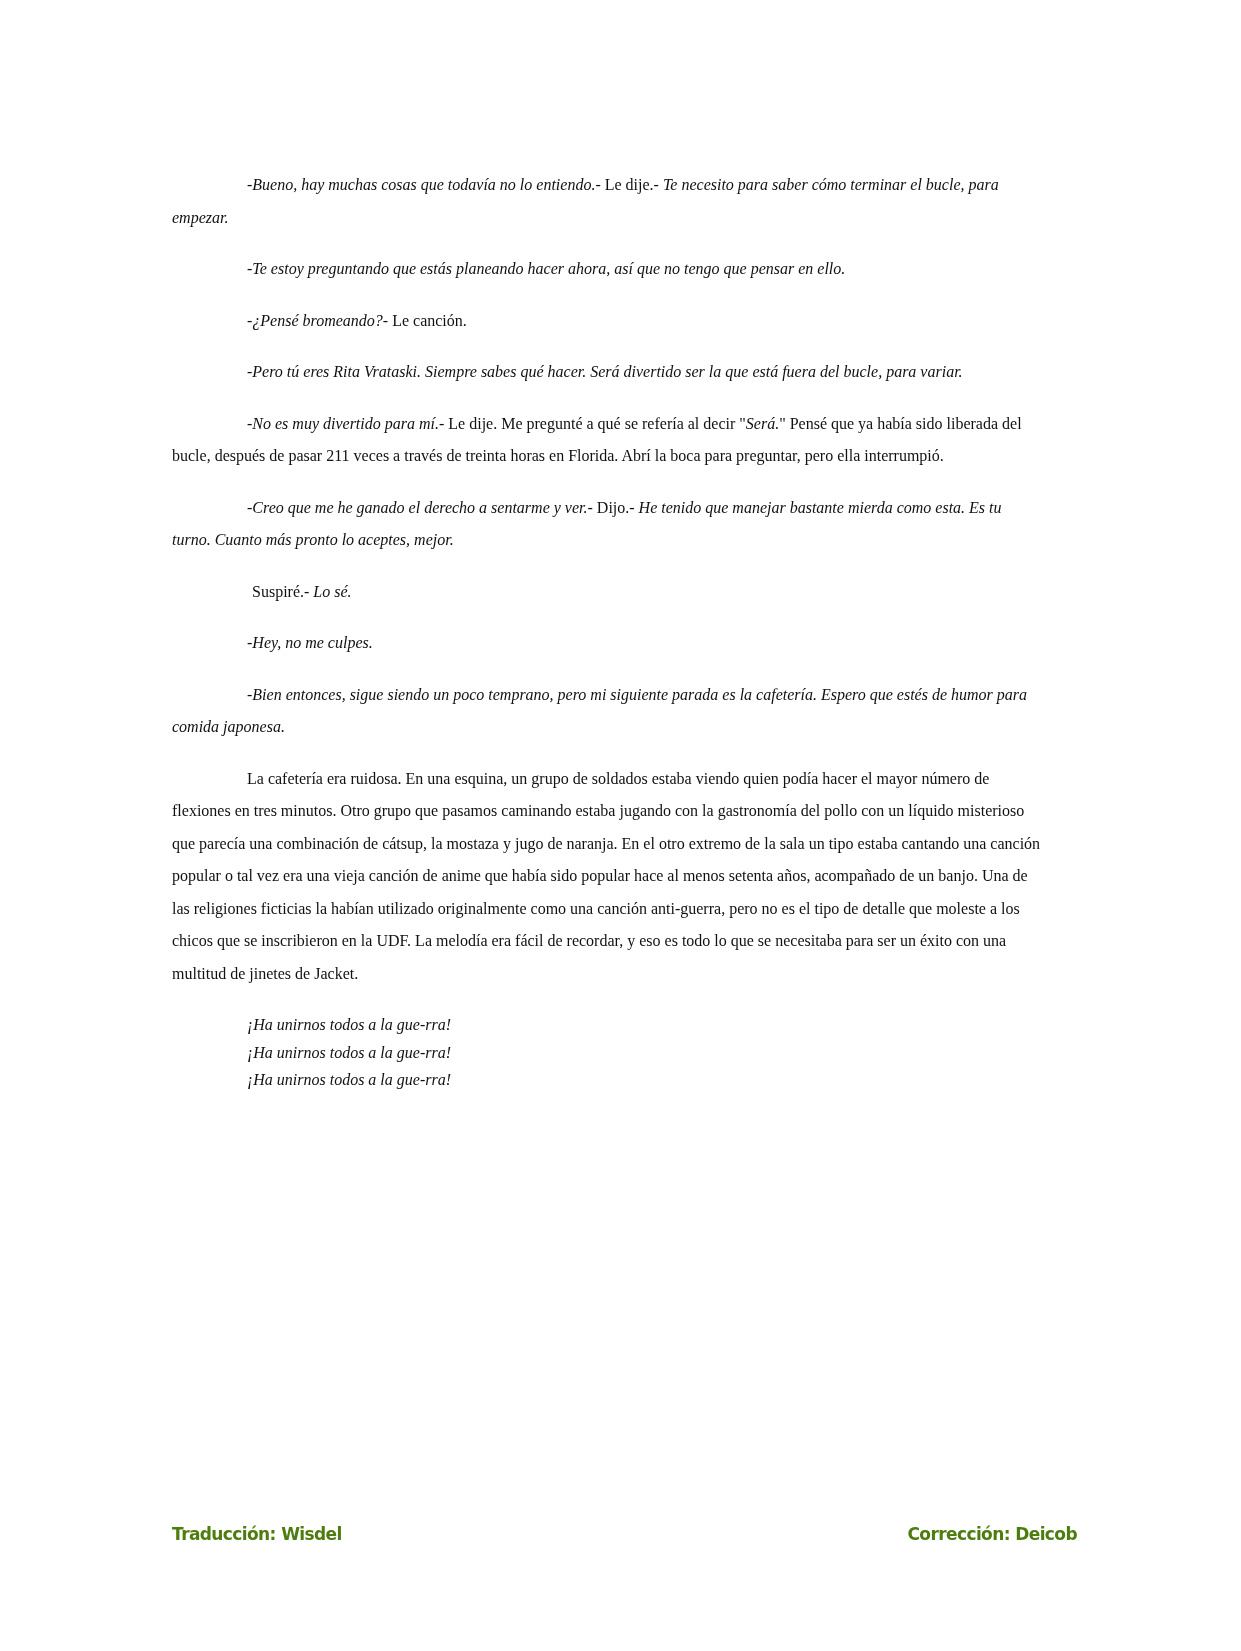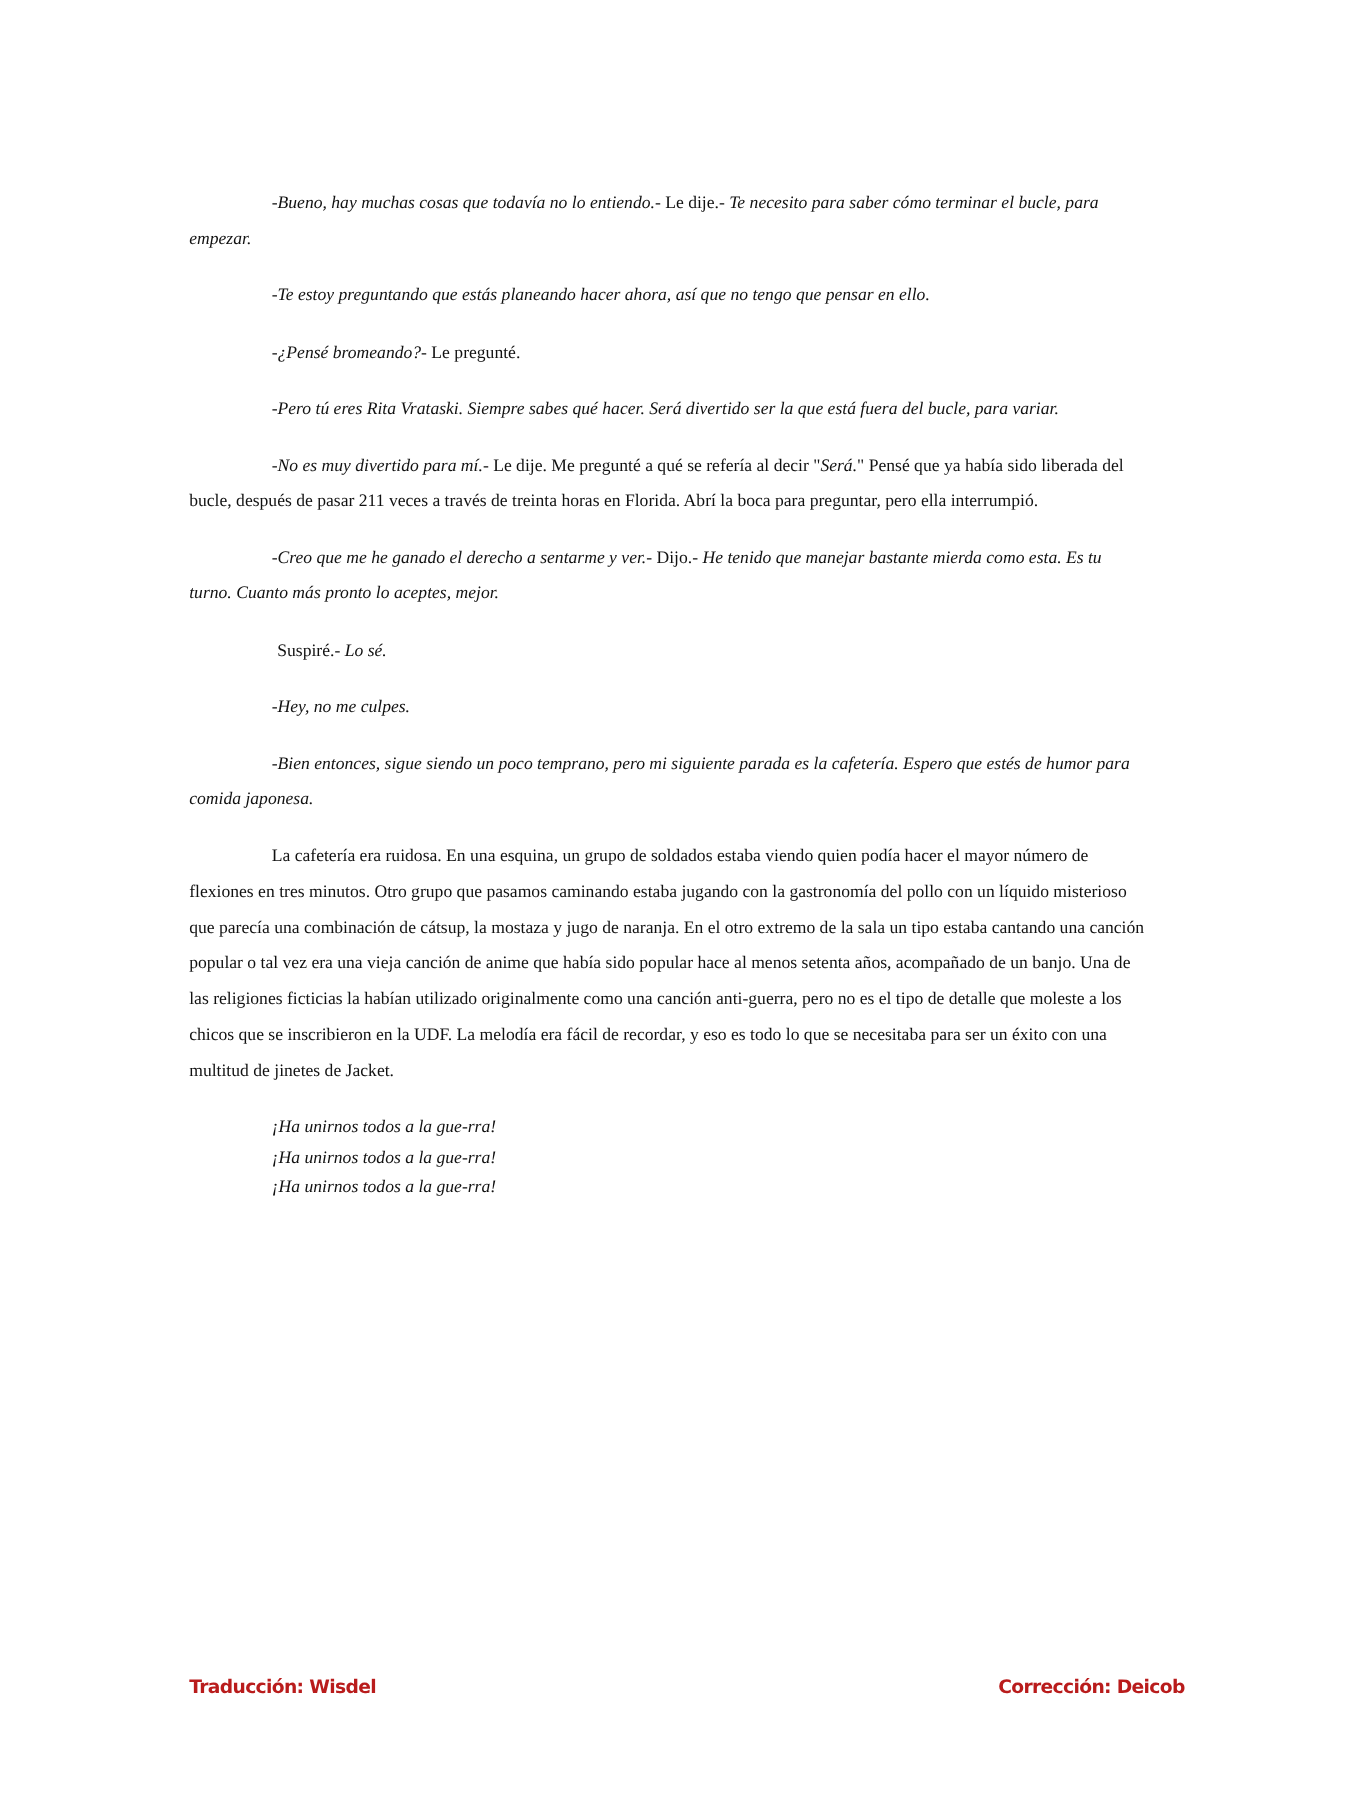--- a/index.html
+++ b/index.html
@@ -46,31 +46,31 @@
       position: absolute;
       top: 1524px;
       left: 172px;
       width: 905px;
       font-family: "DejaVu Sans", "Liberation Sans", sans-serif;
       font-weight: bold;
       font-size: 17px;
       letter-spacing: -0.6px;
       display: flex;
       justify-content: space-between;
-      color: #b91c1c;
+      color: #4d7c0f;
     }
   </style>
 </head>
 <body>
 
 <div class="page">
   <div id="paragraphs">
       <p class="para"><span class="it">-Bueno, hay muchas cosas que todavía no lo entiendo.</span><span>- Le dije.-</span><span class="it"> Te necesito para saber cómo terminar el bucle, para empezar.</span></p>
       <p class="para"><span class="it">-Te estoy preguntando que estás planeando hacer ahora, así que no tengo que pensar en ello.</span></p>
-      <p class="para"><span class="it">-¿Pensé bromeando?</span><span>- Le pregunté.</span></p>
+      <p class="para"><span class="it">-¿Pensé bromeando?</span><span>- Le canción.</span></p>
       <p class="para"><span class="it">-Pero tú eres Rita Vrataski. Siempre sabes qué hacer. Será divertido ser la que está fuera del bucle, para variar.</span></p>
       <p class="para"><span class="it">-No es muy divertido para mí.</span><span>- Le dije. Me pregunté a qué se refería al decir "</span><span class="it">Será.</span><span>" Pensé que ya había sido liberada del bucle, después de pasar 211 veces a través de treinta horas en Florida. Abrí la boca para preguntar, pero ella interrumpió.</span></p>
       <p class="para"><span class="it">-Creo que me he ganado el derecho a sentarme y ver.</span><span>- Dijo.-</span><span class="it"> He tenido que manejar bastante mierda como esta. Es tu turno. Cuanto más pronto lo aceptes, mejor.</span></p>
       <p class="para extra-indent"><span>Suspiré.- </span><span class="it">Lo sé.</span></p>
       <p class="para"><span class="it">-Hey, no me culpes.</span></p>
       <p class="para"><span class="it">-Bien entonces, sigue siendo un poco temprano, pero mi siguiente parada es la cafetería. Espero que estés de humor para comida japonesa.</span></p>
       <p class="para"><span>La cafetería era ruidosa. En una esquina, un grupo de soldados estaba viendo quien podía hacer el mayor número de flexiones en tres minutos. Otro grupo que pasamos caminando estaba jugando con la gastronomía del pollo con un líquido misterioso que parecía una combinación de cátsup, la mostaza y jugo de naranja. En el otro extremo de la sala un tipo estaba cantando una canción popular o tal vez era una vieja canción de anime que había sido popular hace al menos setenta años, acompañado de un banjo. Una de las religiones ficticias la habían utilizado originalmente como una canción anti-guerra, pero no es el tipo de detalle que moleste a los chicos que se inscribieron en la UDF. La melodía era fácil de recordar, y eso es todo lo que se necesitaba para ser un éxito con una multitud de jinetes de Jacket.</span></p>
     </div>
   <div class="song">
     <div>¡Ha unirnos todos a la gue-rra!</div>

